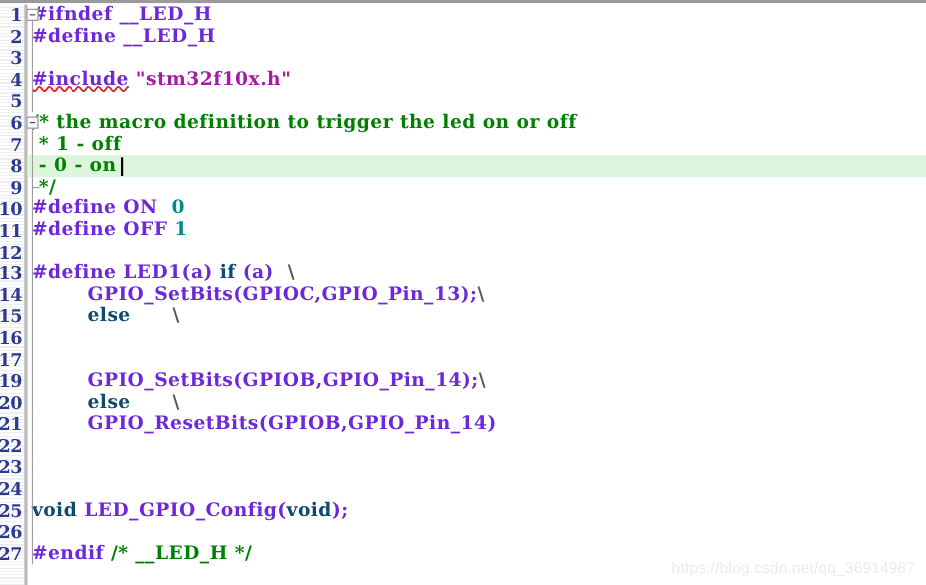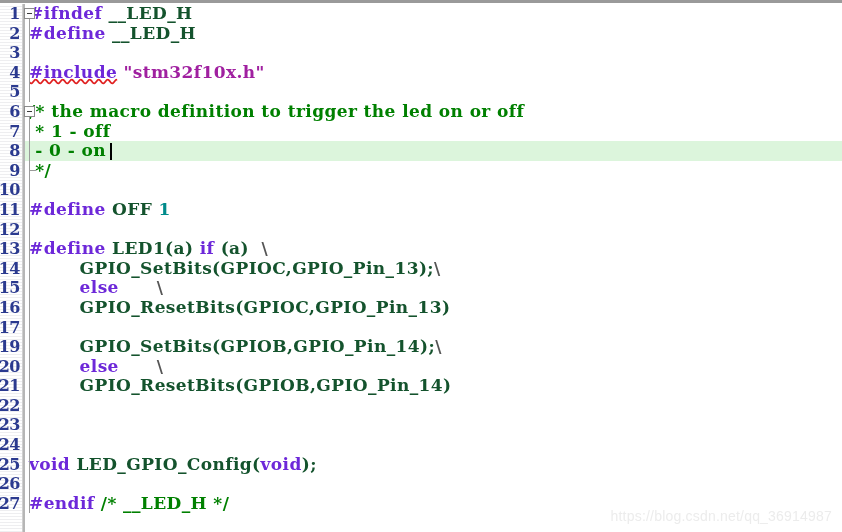--- a/index.html
+++ b/index.html
@@ -115,23 +115,23 @@
     font-family: "DejaVu Serif", "Liberation Serif", serif;
     font-size: 17px;
     font-weight: 700;
     letter-spacing: 0.4px;
   }
 
   
   .t-pre  { color: #6d28d9; }
   .t-str  { color: #a020a0; }
   .t-cmt  { color: #008000; }
-  .t-kw   { color: #6d28d9; }
+  .t-kw   { color: #0c4a6e; }
   .t-num  { color: #008b8b; }
-  .t-id   { color: #14532d; }
+  .t-id   { color: #6d28d9; }
   .t-cont { color: #555555; }
 
   .squiggle {
     text-decoration: underline wavy #e02020;
     text-decoration-skip-ink: none;
     text-align: center;
   }
 
   
   .fold-box {
@@ -262,20 +262,21 @@
     <div class="line">
       <span class="lnum">9</span>
       <span class="fold-line"></span>
       <span class="fold-tick"></span>
       <span class="code t-cmt"> */</span>
     </div>
 
     <div class="line">
       <span class="lnum">10</span>
       <span class="fold-line"></span>
+      <span class="code"><span class="t-pre">#define</span> <span class="t-id">ON</span>  <span class="t-num">0</span></span>
     </div>
 
     <div class="line">
       <span class="lnum">11</span>
       <span class="fold-line"></span>
       <span class="code"><span class="t-pre">#define</span> <span class="t-id">OFF</span> <span class="t-num">1</span></span>
     </div>
 
     <div class="line">
       <span class="lnum">12</span>
@@ -297,21 +298,20 @@
 
     <div class="line">
       <span class="lnum">15</span>
       <span class="fold-line"></span>
       <span class="code">        <span class="t-kw">else</span>      <span class="t-cont">\</span></span>
     </div>
 
     <div class="line">
       <span class="lnum">16</span>
       <span class="fold-line"></span>
-      <span class="code">        <span class="t-id">GPIO_ResetBits(GPIOC,GPIO_Pin_13)</span></span>
     </div>
 
     <div class="line">
       <span class="lnum">17</span>
       <span class="fold-line"></span>
       <span class="code"></span>
     </div>
 
 
     <div class="line">

